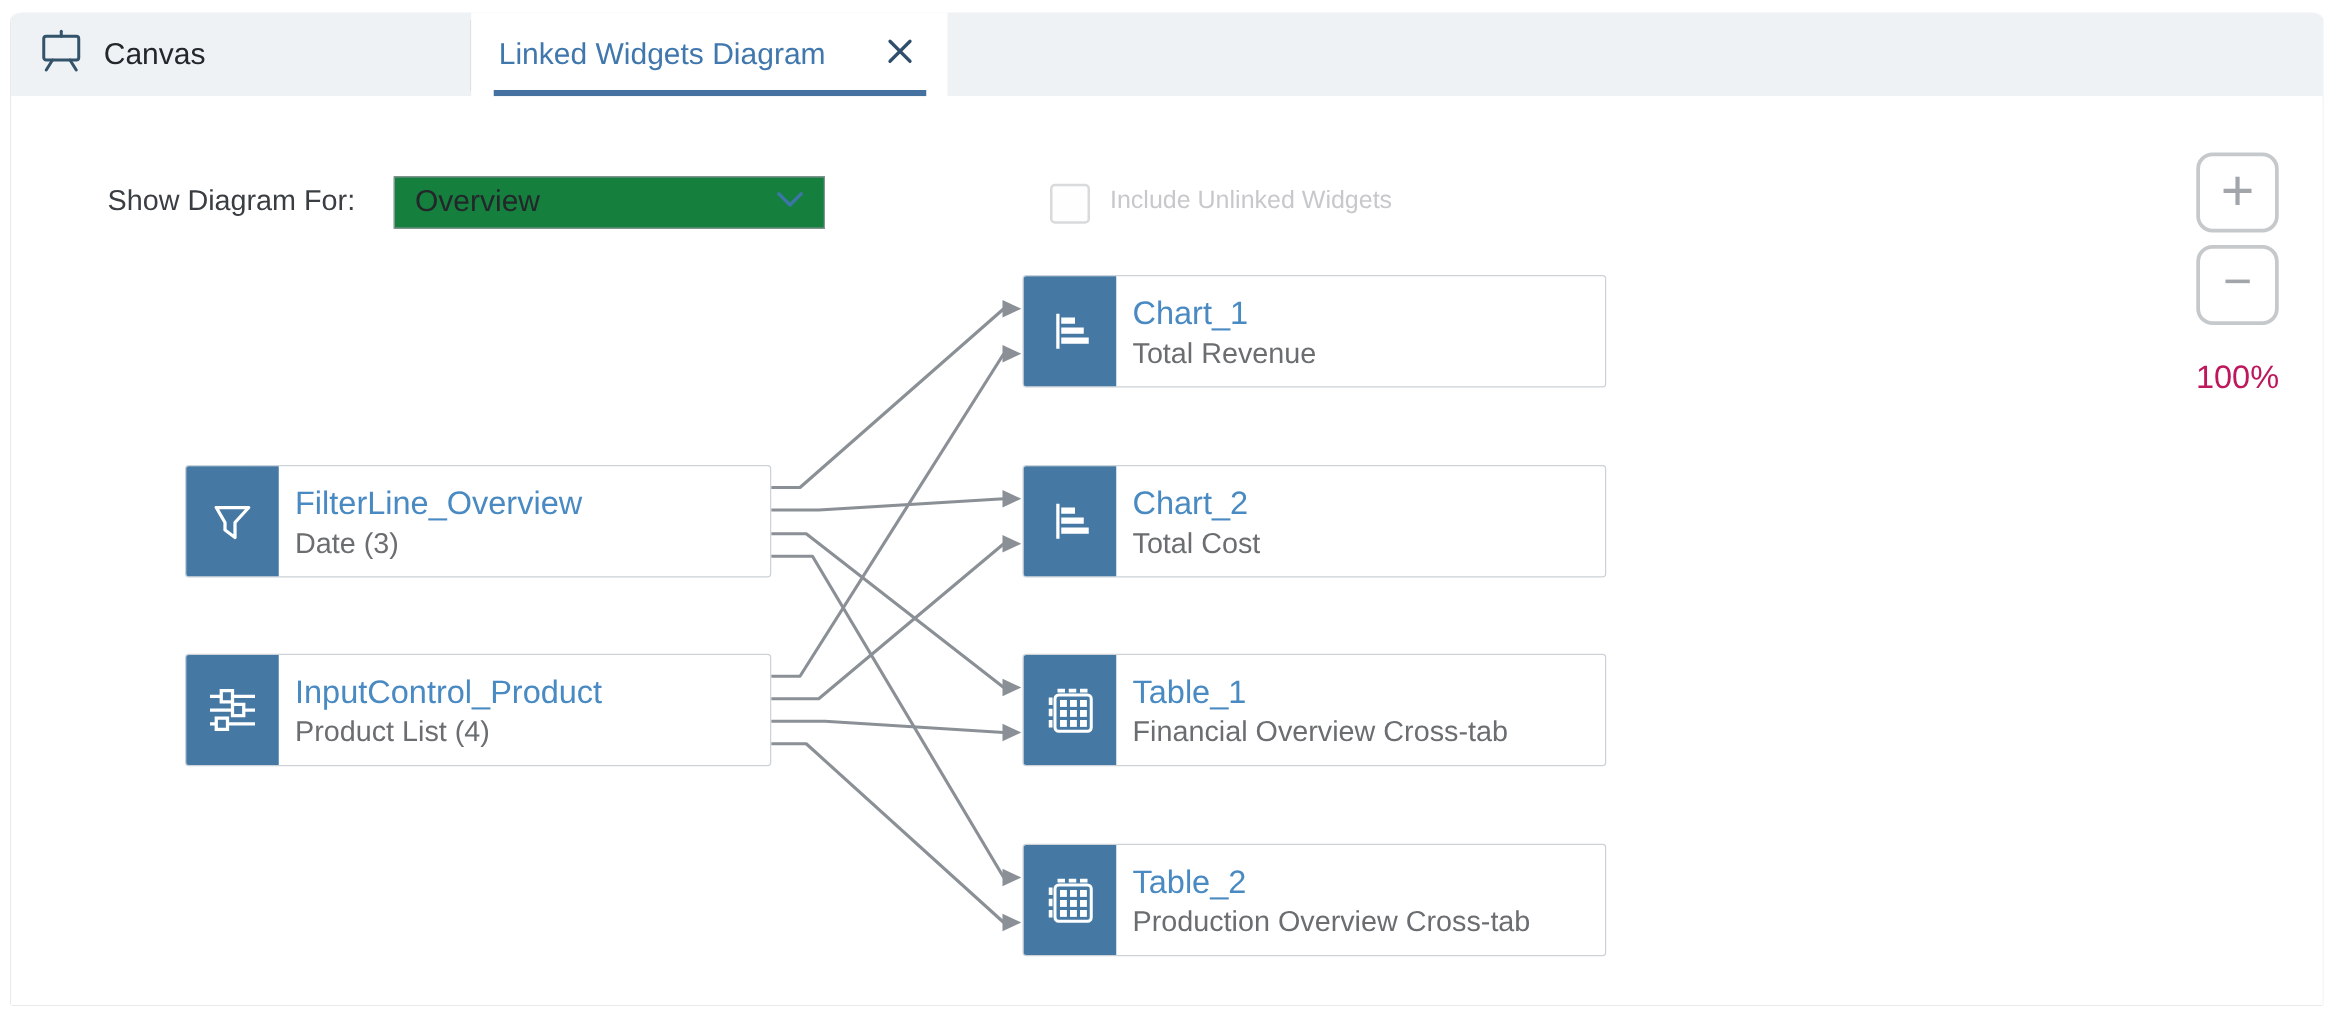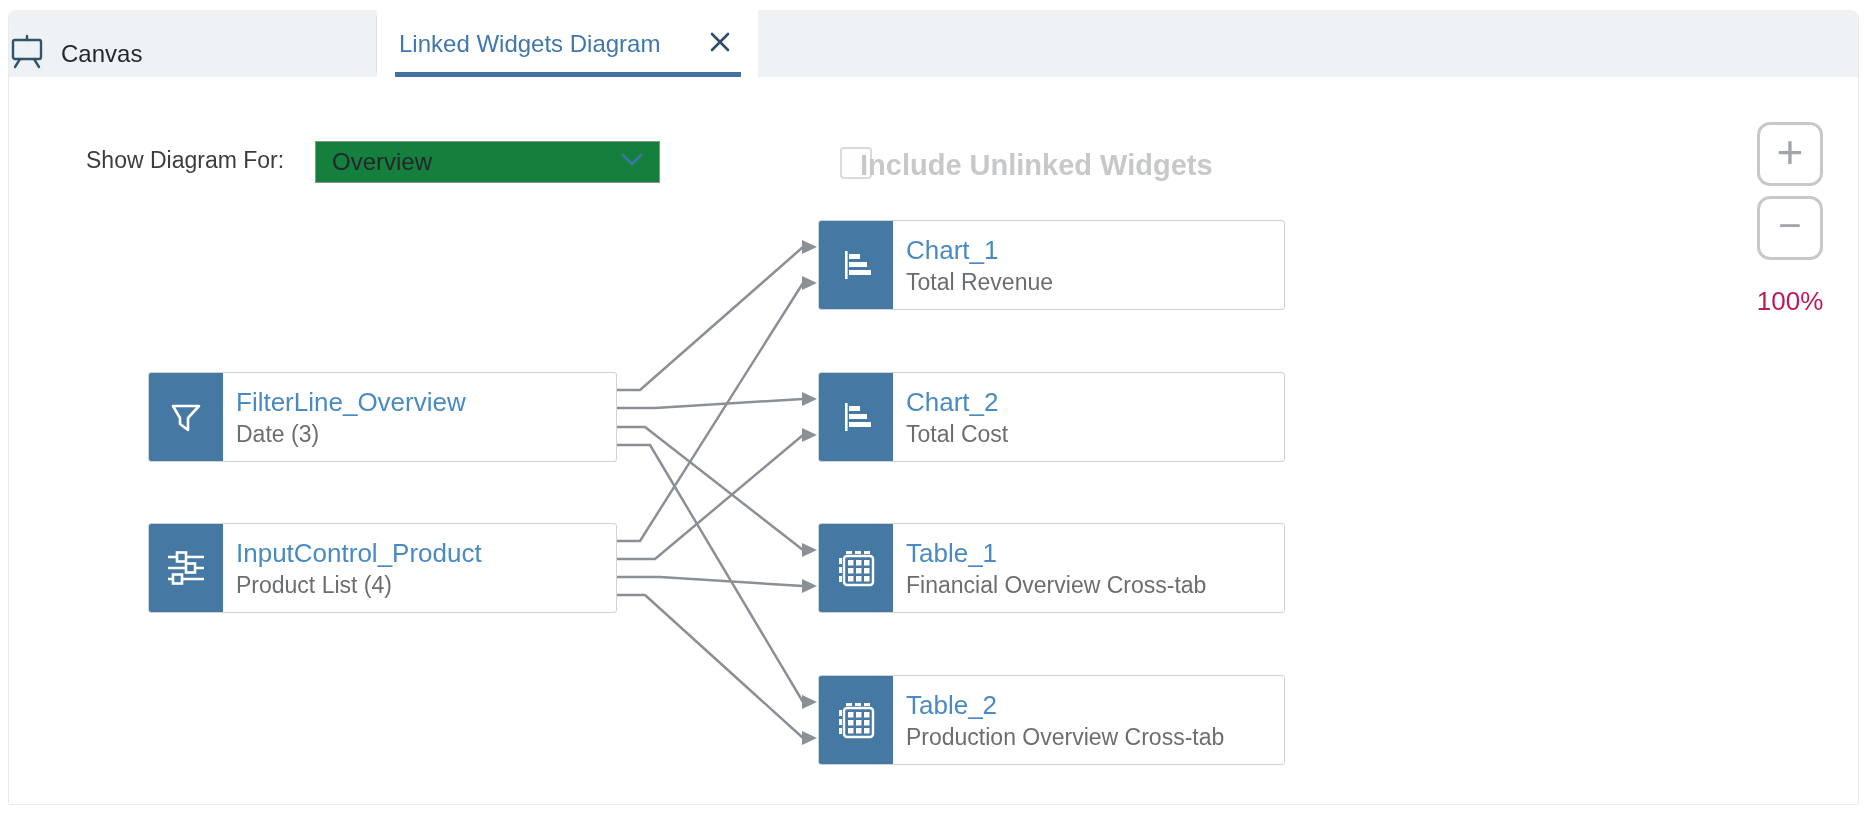--- a/index.html
+++ b/index.html
@@ -5,42 +5,42 @@
   * { box-sizing: border-box; margin: 0; padding: 0; }
   html,body { width:1867px; height:817px; background:#fff; overflow:hidden;
               font-family:"Liberation Sans", sans-serif; }
 
   .panel { position:absolute; left:8px; top:10px; width:1851px; height:795px;
            border:1px solid #e8eaec; border-top:none; border-radius:8px 8px 3px 3px;
            background:#fff; }
 
   
   .tabbar { position:relative; height:67px; background:#eef2f5; border-radius:8px 8px 0 0; }
-  .tab-canvas { position:absolute; left:0; top:10px; width:367px; height:67px;
-                display:flex; align-items:center; gap:16px; cursor:pointer; }
+  .tab-canvas { position:absolute; left:0; top:0; width:367px; height:67px;
+                display:flex; align-items:center; gap:16px; padding-left:22px; cursor:pointer; }
   .tab-canvas .label { font-size:24px; color:#24282c; }
   .tab-sep { position:absolute; left:367px; top:6px; width:1px; height:57px; background:#dde2e7; }
   .tab-active { position:absolute; left:368px; top:0; width:381px; height:67px; background:#fff;
                 display:flex; align-items:center; justify-content:space-between;
                 padding:0 26px 0 22px; cursor:pointer; }
   .tab-active .label { font-size:24px; color:#4077ad; }
   .tab-underline { position:absolute; left:386px; top:62px; width:346px; height:5px; background:#44719f; }
 
   
   .content { position:absolute; left:0; top:67px; width:1849px; height:727px; background:#fff; }
 
   .ctl-label { position:absolute; left:56px; top:70px; font-size:23px; color:#3a3e42;margin-left:21px; }
   .dropdown { position:absolute; left:306px; top:64px; width:345px; height:42px;
               border:1.5px solid #8a9299; background:#15803d; display:flex; align-items:center;
               justify-content:space-between; padding:0 14px 0 16px; cursor:pointer; }
   .dropdown .value { font-size:24px; color:#23272a; }
 
   .checkbox { position:absolute; left:831px; top:70px; width:32px; height:32px;
               border:2.5px solid #d8dadc; border-radius:4px; background:#fefefe; }
-  .checkbox-label { position:absolute; left:851px; top:72px; font-size:29px; color:#c6c8ca;font-weight:bold; }
+  .checkbox-label { position:absolute; left:879px; top:72px; font-size:20px; color:#c6c8ca; }
 
   .zoom-btn { position:absolute; left:1748px; width:66px; height:64px; background:#fff;
               border:3px solid #c6c9cc; border-radius:13px; display:flex; align-items:center;
               justify-content:center; color:#a2a6aa; cursor:pointer; }
   .zoom-in  { top:45px;  font-size:46px; font-weight:300; padding-bottom:4px; }
   .zoom-out { top:119px; font-size:40px; font-weight:300; padding-bottom:6px; }
   .zoom-level { position:absolute; left:1740px; top:209px; width:82px; text-align:center;
                 font-size:26px; color:#be185d; }
 
   

